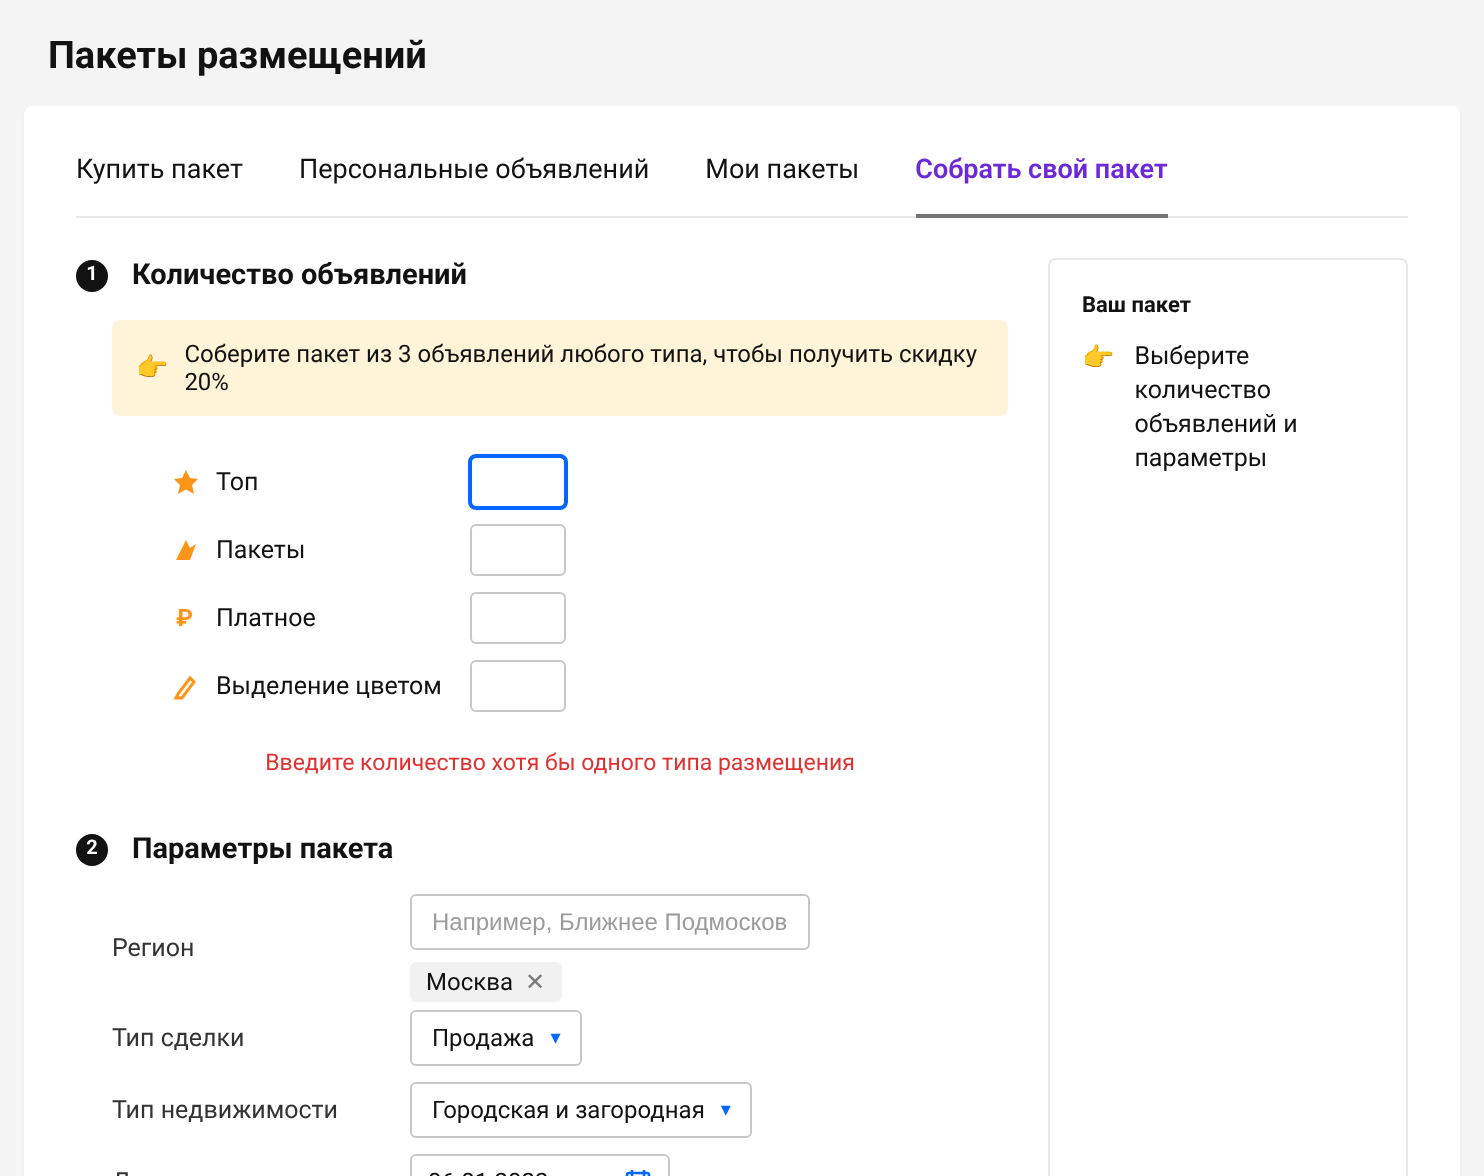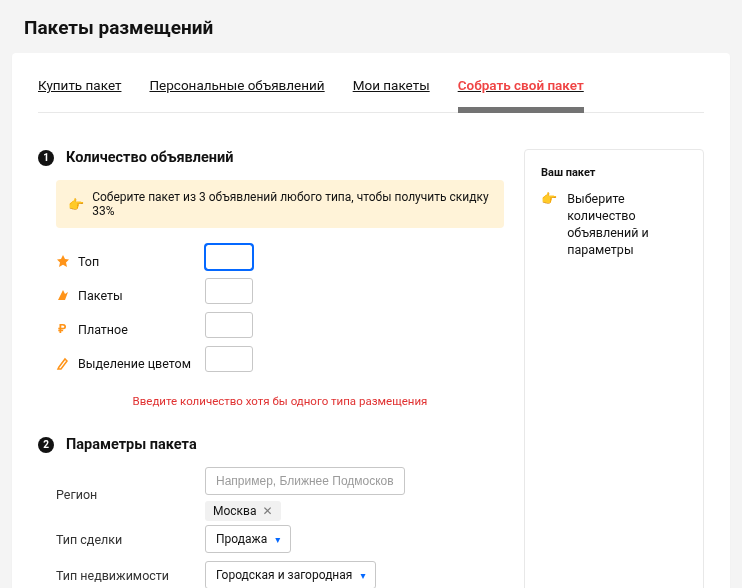--- a/index.html
+++ b/index.html
@@ -20,33 +20,32 @@
   background: #fff;
   border-radius: 4px;
   margin: 0 12px 12px;
   padding: 18px 26px 28px;
   box-shadow: 0 1px 2px rgba(0,0,0,.04);
 }
 .tabs {
   display: flex;
   gap: 28px;
   border-bottom: 1px solid #e8e8e8;
-  margin-bottom: 36px;
-  text-decoration: underline;
+  margin-bottom: 20px;
 }
 .tab {
   padding: 6px 0 14px;
   font-size: 13.5px;
   cursor: pointer;
   color: #121212;
 }
 .tab.active {
-  color: #ef4444;
+  color: #6d28d9;
   font-weight: 600;
-  border-bottom: 6px solid #737373;
+  border-bottom: 2px solid #737373;
   margin-bottom: -1px;
   text-align: right;
 }
 .columns { display: flex; gap: 20px; }
 .left { flex: 1 1 auto; max-width: 490px; }
 .sidebox {
   flex: 0 0 180px;
   border: 1px solid #e8e8e8;
   border-radius: 4px;
   padding: 16px;
@@ -59,21 +58,21 @@
   width:16px; height:16px; border-radius:50%; background:#121212; color:#fff;
   font-size:10px; font-weight:700; display:flex; align-items:center; justify-content:center;
 }
 .section-title { font-weight:700; font-size:14.5px; }
 .tip {
   background:#fff5e0 linear-gradient(#fff3d8,#fff3d8);
   border-radius:4px; padding:10px 12px; margin:0 0 16px 18px;
   font-size:12px; display:flex; align-items:center; gap:8px;
 }
 .rows { margin-left:18px; }
-.row { display:flex; gap:14px; min-height:34px; }
+.row { display:flex; align-items:center; gap:14px; min-height:34px;margin-left:30px; }
 .row-label { display:flex; align-items:center; gap:8px; width:135px; font-size:12.5px; }
 .ico { width:14px; height:14px; display:inline-flex; align-items:center; justify-content:center; }
 .num-input {
   width:48px; height:26px; border:1px solid #c7c7c7; border-radius:3px;
   font-size:12px; padding:0 6px; background:#fff;
 }
 .num-input.focus { outline:2px solid #0468ff; outline-offset:-1px; border-color:#0468ff; }
 .error-msg { color:#e03131; font-size:11.5px; margin-top:14px;text-align:center; }
 .section2 { margin-top:28px; }
 .param-row { display:flex; align-items:center; gap:14px; min-height:36px; }
@@ -120,21 +119,21 @@
   <div class="columns">
     <div class="left">
 
       <div class="section-hdr">
         <span class="step-dot">1</span>
         <span class="section-title">Количество объявлений</span>
       </div>
 
       <div class="tip">
         <span class="pointer-emoji">👉</span>
-        <span>Соберите пакет из 3 объявлений любого типа, чтобы получить скидку 33%</span>
+        <span>Соберите пакет из 3 объявлений любого типа, чтобы получить скидку 20%</span>
       </div>
 
       <div class="rows">
         <div class="row">
           <span class="row-label">
             <span class="ico">
               <svg width="14" height="14" viewBox="0 0 14 14">
                   <polygon points="7,1 9,5 13,5.5 10,8.5 11,13 7,10.8 3,13 4,8.5 1,5.5 5,5" fill="#ff9419"></polygon>
                 </svg>
             </span>

